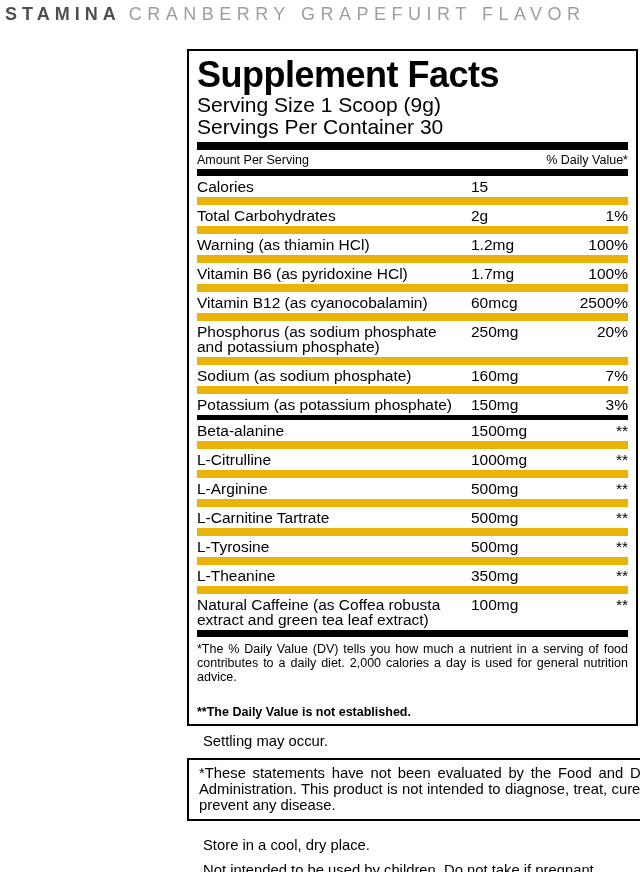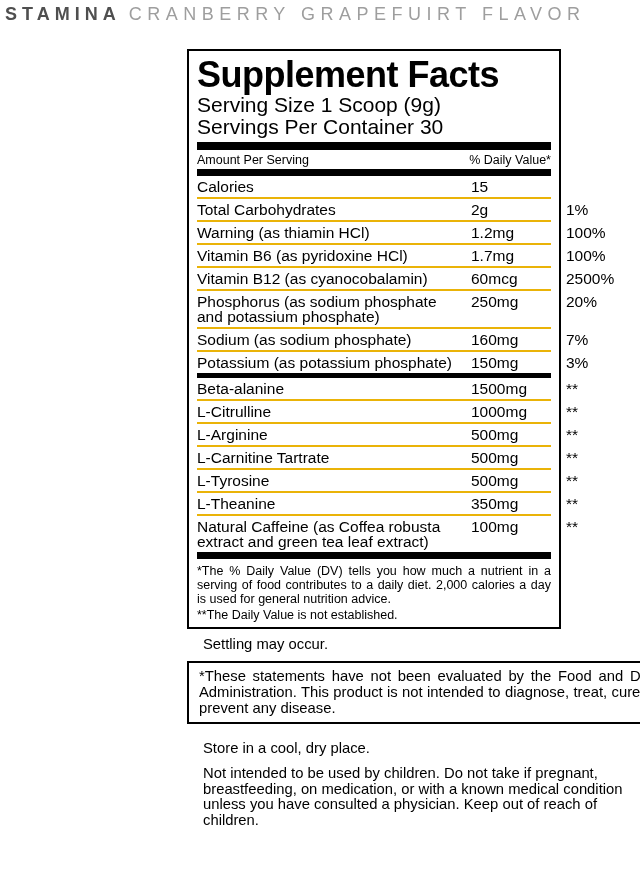--- a/index.html
+++ b/index.html
@@ -11,43 +11,43 @@
   }
 
   
   .brand-header { margin: 4px 0 0 5px; white-space: nowrap; font-size: 18px; }
   .brand { color: #4f4f4f; font-weight: 700; letter-spacing: 5px; }
   .flavor { color: #9e9e9e; font-weight: 400; letter-spacing: 5.5px; margin-left: 8px; }
 
   
   .sf-panel {
     box-sizing: border-box;
-    margin: 24px 0 0 187px; width: 374px;
+    margin: 24px 0 0 187px; width: 451px;
     border: 2px solid #000;
     padding: 5px 8px 5px;
   }
   .sf-title { margin: 0; font-size: 36px; font-weight: 700; line-height: 38px; letter-spacing: -0.5px; }
   .serving-line { font-size: 21px; line-height: 22px; }
   .bar { background: #000; }
   .bar-serving { height: 8px; margin-top: 4px; }
   .col-headers { display: flex; justify-content: space-between; font-size: 12.5px; padding: 3px 0 2px; }
   .bar-header { height: 7px; }
   .bar-mid { height: 5px; }
   .bar-footnote { height: 7px; }
 
   .group .row {
     display: grid; grid-template-columns: 274px 95px 1fr;
     font-size: 15.5px; line-height: 15px; padding: 3px 0 3px;
   }
-  .group .row + .row { border-top: 2px solid #eab308; }
+  .group .row + .row { border-top: 8px solid #eab308; }
   .rn { white-space: pre-line; }
   .rd { text-align: right; }
 
   .fn1 { margin: 5px 0 0; font-size: 12.5px; line-height: 14px; text-align: justify; }
-  .fn2 { margin: 2px 0 0; font-size: 12.5px; line-height: 14px; }
+  .fn2 { margin: 21px 0 0; font-size: 12.5px; line-height: 14px; font-weight: bold; }
 
   
   .below { margin-left: 203px; width: 434px; font-size: 14.8px; line-height: 16px; }
   .para { margin: 8px 0 0; text-align: justify; }
   .para b { font-weight: 700; }
   .settling { margin: 7px 0 0; }
 
   .fda-box {
     box-sizing: border-box;
     margin: 9px 0 0 187px; width: 487px;

